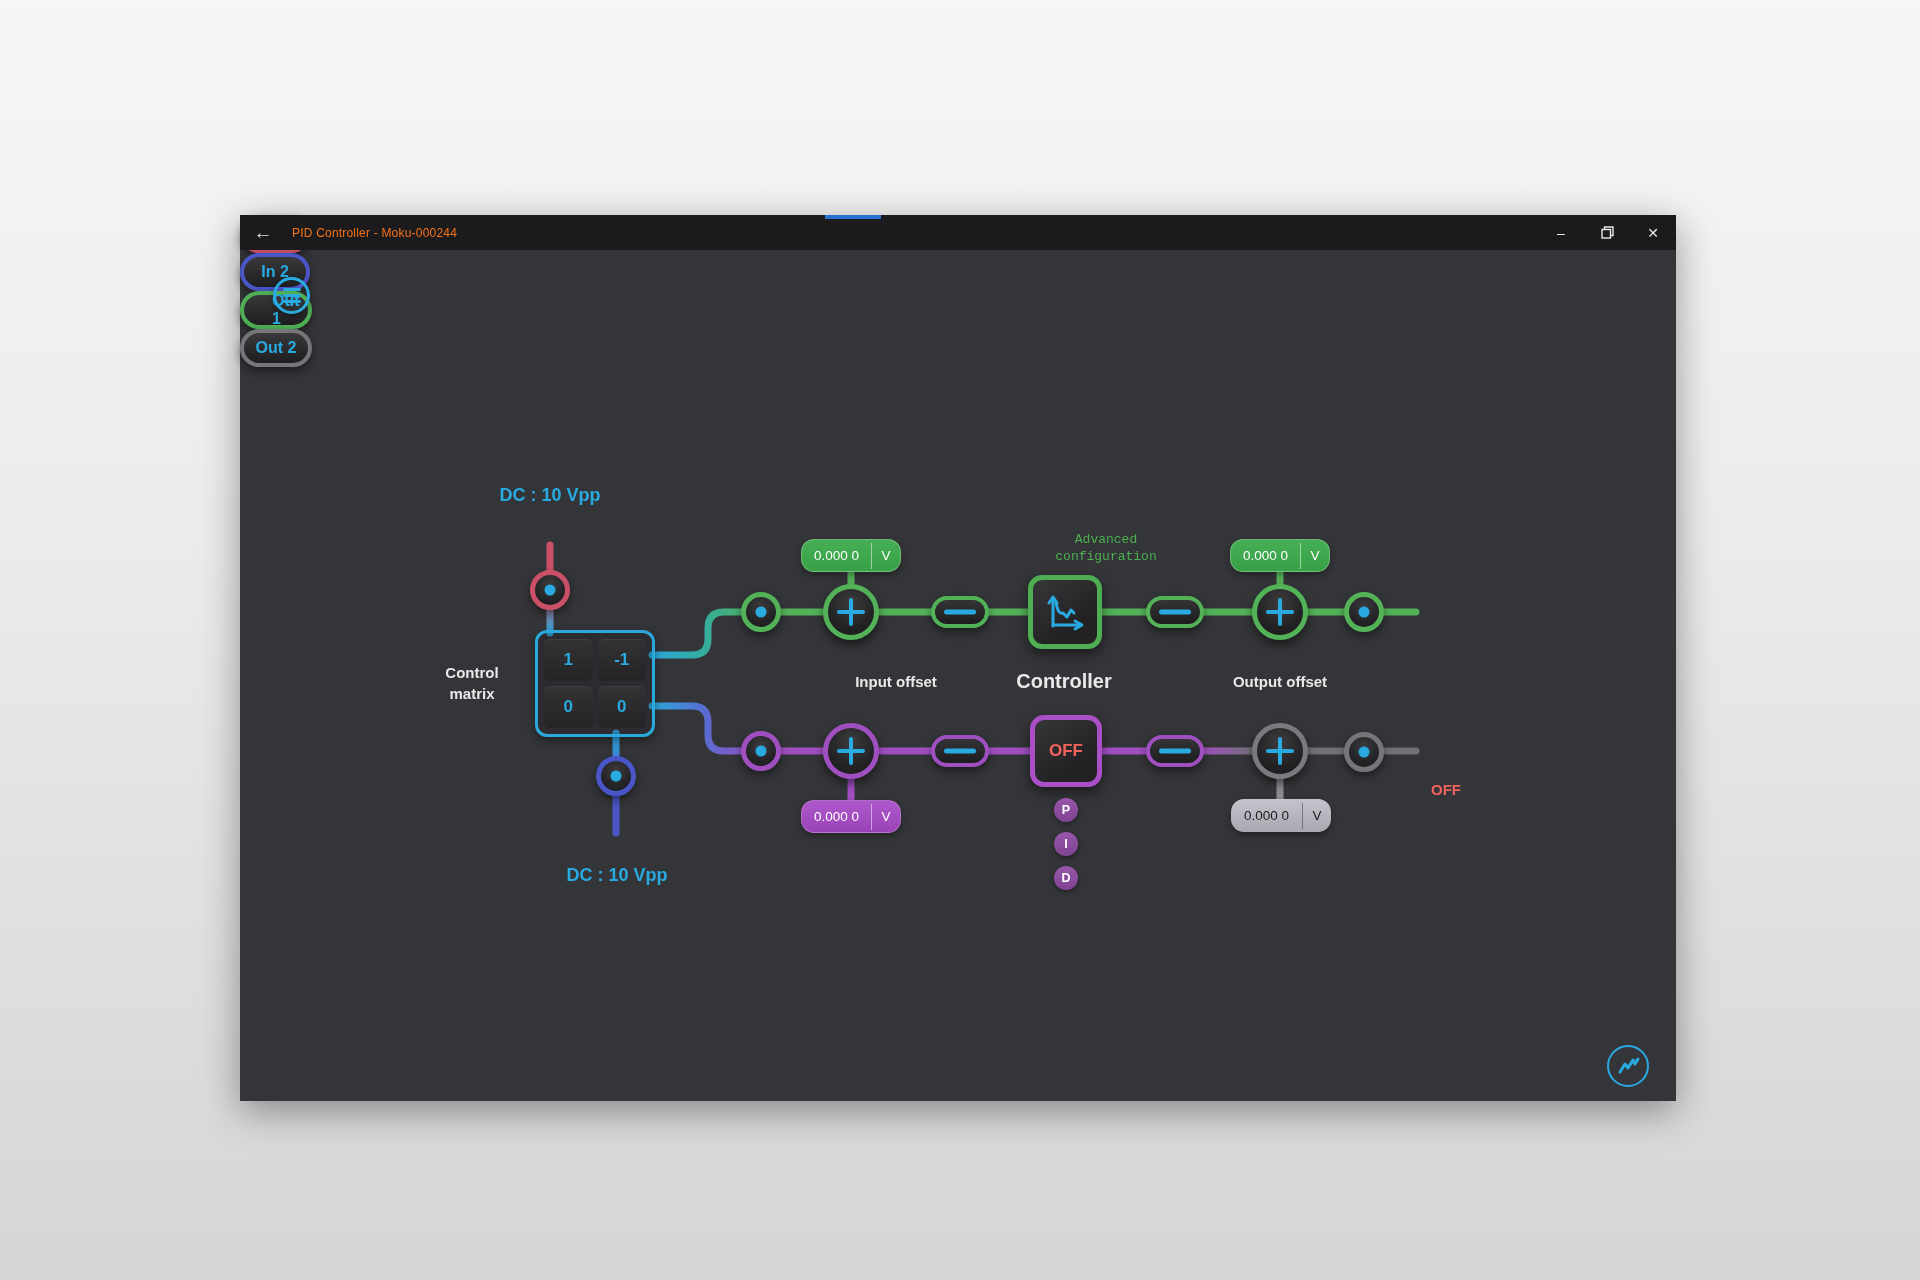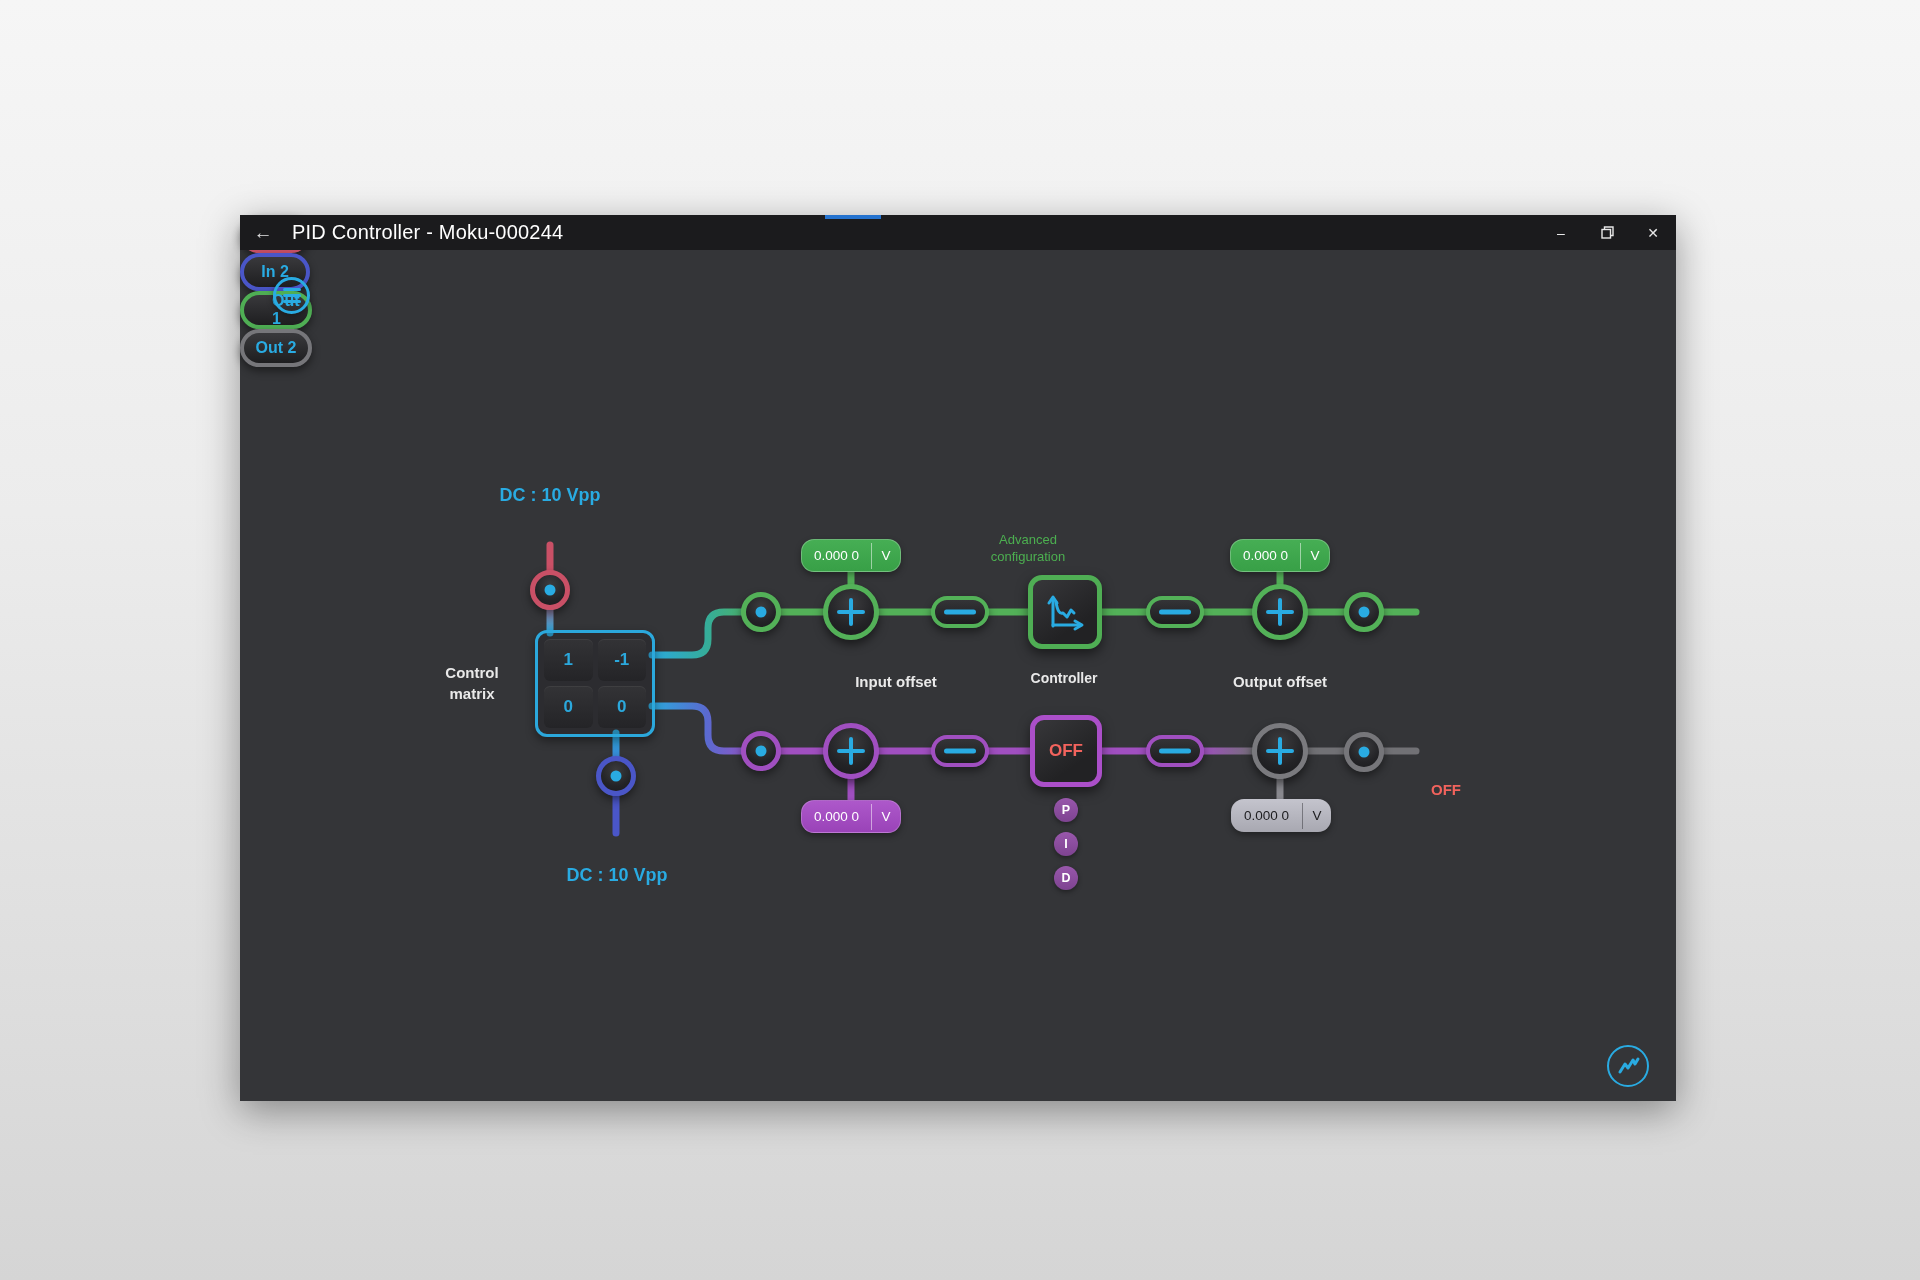--- a/index.html
+++ b/index.html
@@ -14,21 +14,21 @@
     background:#343538; box-shadow:0 10px 36px rgba(0,0,0,.38);
   }
   
   .titlebar {
     position:absolute; left:0; top:0; width:100%; height:35px;
     background:#1b1b1d; display:flex; align-items:center; color:#e4e4e4;
   }
   .top-accent { position:absolute; left:585px; top:0; width:56px; height:4px; background:#2573cf; }
   .back-btn { width:46px; height:35px; display:flex; align-items:center; justify-content:center;
     font-size:19px; color:#e4e4e4; cursor:pointer; }
-  .win-title { font-size:20px; color:#ffffff; margin-left:6px; letter-spacing:.2px; }
+  .win-title { font-size:12px; color:#f97316; margin-left:6px; letter-spacing:.2px; }
   .win-controls { position:absolute; right:0; top:0; height:35px; display:flex; }
   .win-btn { width:46px; height:35px; display:flex; align-items:center; justify-content:center;
     color:#e8e8e8; font-size:14px; cursor:pointer; }
   .restore-box svg { display:block; }
   
   .menu-btn {
     position:absolute; left:33px; top:62px; width:37px; height:37px; border-radius:50%;
     border:3px solid #29abe2; display:flex; flex-direction:column; align-items:center;
     justify-content:center; gap:3px; cursor:pointer; box-shadow:0 2px 6px rgba(0,0,0,.4);
   }
@@ -233,36 +233,36 @@
   </div>
   <div class="node plus-node" style="left:583px; top:369px; border-color:#53b158;">
     <span class="plus-glyph"></span>
   </div>
   <div class="lbl white" style="left:611px; top:458px;margin-left:45px;">Input offset</div>
 
   <div class="pill minus-pill" style="left:691px; top:381px; border-color:#53b158;">
     <span class="minus-bar"></span>
   </div>
 
-  <div class="lbl green" style="left:788px; top:316px;">
+  <div class="lbl green" style="left:866px; top:316px;font-family:Liberation Mono, monospace;">
     <div>Advanced</div>
     <div>configuration</div>
   </div>
   <div class="block sq-block" style="left:788px; top:360px; width:74px; height:74px; border-color:#4fae54;">
     <svg width="46" height="46" viewBox="0 0 46 46">
       <g stroke="#29abe2" stroke-width="3" fill="none" stroke-linecap="round" stroke-linejoin="round">
         <path d="M 11 37 V 10"></path>
           <path d="M 7 14 L 11 8 L 15 14"></path>
         <path d="M 11 36 H 38"></path>
           <path d="M 33 32 L 40 36 L 33 40"></path>
         <path d="M 14 13 Q 16 26 21 24 L 25 28 L 29 21 L 32 24"></path>
       </g>
     </svg>
   </div>
-  <div class="lbl white" style="left:824px; top:455px; font-size:14px;">Controller</div>
+  <div class="lbl white" style="left:824px; top:455px; font-size:20px;">Controller</div>
 
   <div class="pill minus-pill" style="left:906px; top:381px; border-color:#53b158;">
     <span class="minus-bar"></span>
   </div>
 
   <div class="badge green" style="position:absolute; left:990px; top:324px;">
     <span class="val">0.000 0</span>
     <span class="unit">V</span>
   </div>
   <div class="node plus-node" style="left:1012px; top:369px; border-color:#53b158;">

